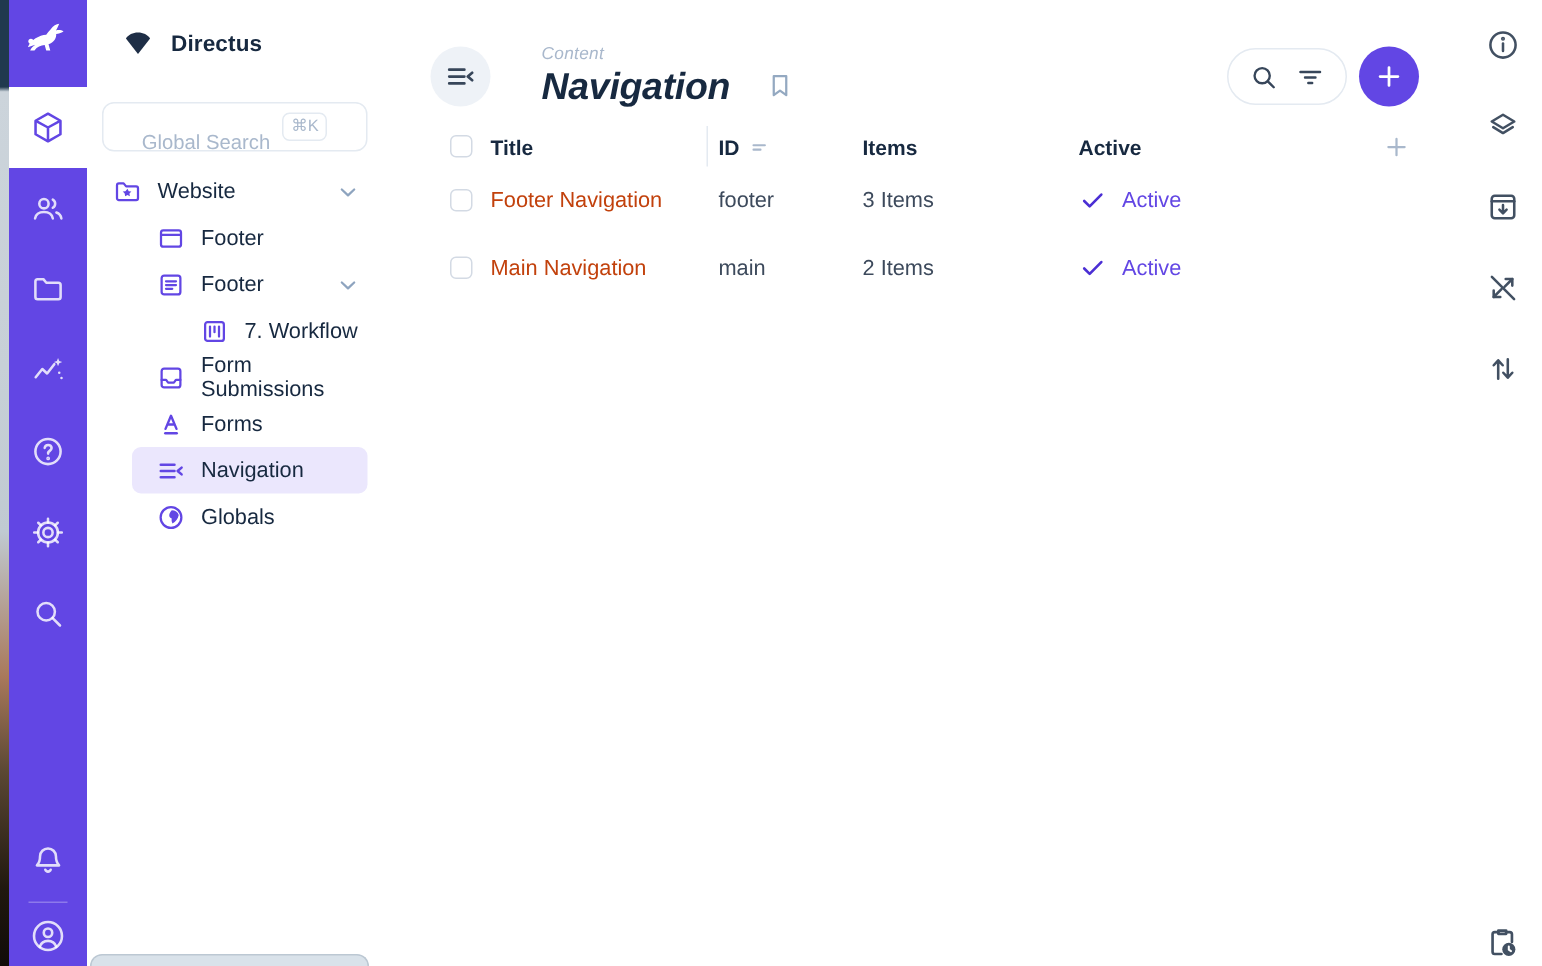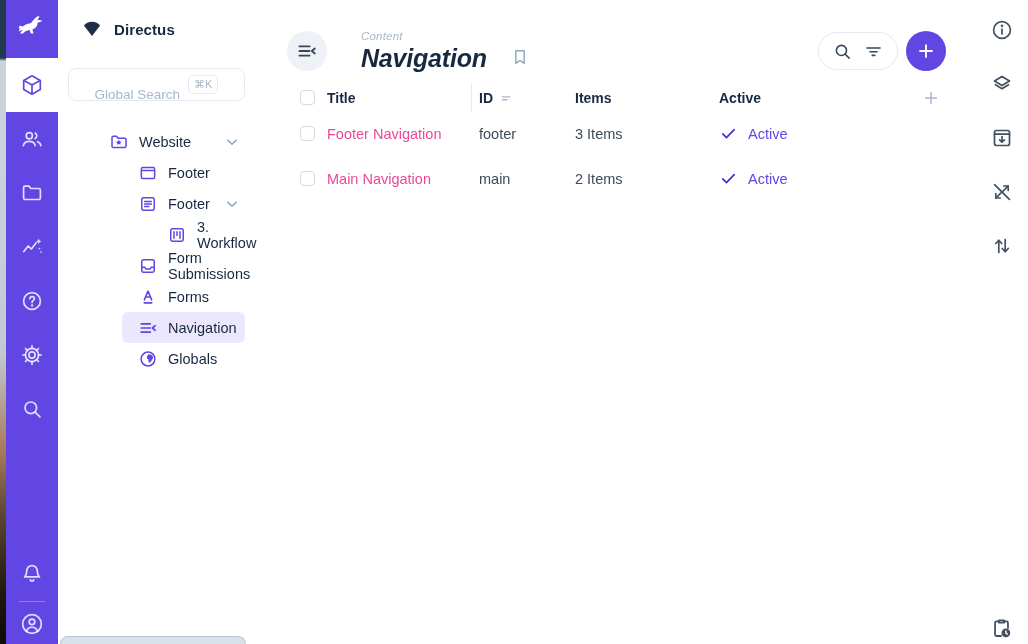--- a/index.html
+++ b/index.html
@@ -48,21 +48,21 @@
   .project-name { font-size:15px; font-weight:600; color:#172940; letter-spacing:.1px; }
   .global-search {
     margin:10px 40px 0 10px; height:33px; border:1px solid #e4eaf1; border-radius:8px;
     display:flex; align-items:center; justify-content:center; gap:8px; cursor:text;
   }
   .gs-placeholder { color:#a9b8cc; font-size:13.5px;margin-top:20px; }
   .gs-kbd {
     font-size:11px; color:#a9b8cc; border:1px solid #e4eaf1; border-radius:5px;
     padding:1.5px 5px; line-height:1.2;
   }
-  .tree { margin-top:25px;padding-left:34px; }
+  .tree { margin-top:11px; }
   .tree-row {
     height:31px; display:flex; align-items:center; gap:10px;
     color:#172940; font-size:14.5px; font-weight:500; cursor:pointer;
     padding-right:44px;
   }
   .tree-row .t-icon { color:#6246e4; display:flex; flex:0 0 20px; }
   .tree-row.lvl0 { padding-left:17px; }
   .tree-row.lvl1 { padding-left:46px; }
   .tree-row.lvl2 { padding-left:75px; }
   .tree-row.selected {
@@ -103,21 +103,21 @@
   .col-check { flex:0 0 42px; padding-left:15px; display:flex; }
   .checkbox {
     width:15px; height:15px; border:1.5px solid #d3dae4; border-radius:4px; background:#fff; cursor:pointer;
   }
   .col-title { flex:0 0 148px; }
   .col-id { flex:0 0 100px; padding-left:4px; display:flex; align-items:center; gap:7px; }
   .col-items { flex:0 0 144px; }
   .col-active { flex:1 1 auto; display:flex; align-items:center; gap:10px; }
   .th { font-size:14px; font-weight:700; color:#172940; cursor:pointer; }
   .td { font-size:14.5px; color:#3d4a5c; }
-  .td.primary { color:#ec4899; }
+  .td.primary { color:#c2410c; }
   .id-divider { position:absolute; left:186px; top:0; width:1px; height:27px; background:#e4eaf1; }
   .sort-icon { color:#a9b8cc; display:flex; cursor:pointer; }
   .status-active { color:#6246e4; font-size:14.5px; }
   .check-icon { color:#4b2fd4; display:flex; }
   .col-add { margin-left:auto; padding-right:34px; color:#a9b8cc; display:flex; cursor:pointer; }
 
   
   .right-rail {
     width:53px; flex:0 0 53px; position:relative; display:flex; flex-direction:column;
     align-items:center; padding-top:18px; gap:30px; color:#425062;
@@ -290,21 +290,21 @@
         </span>
       </div>
 
       <div class="tree-row lvl2">
         <span class="t-icon">
           <svg width="20" height="20" viewBox="0 0 24 24" fill="none" stroke="currentColor" stroke-width="1.8" stroke-linecap="round" stroke-linejoin="round">
             <rect x="4.5" y="4.5" width="15" height="15" rx="2"></rect>
             <path d="M8.4 8v8 M12 8v4.5 M15.6 8v8"></path>
           </svg>
         </span>
-        <span>3. Workflow</span>
+        <span>7. Workflow</span>
       </div>
 
       <div class="tree-row lvl1">
         <span class="t-icon">
           <svg width="20" height="20" viewBox="0 0 24 24" fill="none" stroke="currentColor" stroke-width="1.8" stroke-linecap="round" stroke-linejoin="round">
             <rect x="4.5" y="4.5" width="15" height="15" rx="2"></rect>
             <path d="M4.5 13.5h3.6l1.6 2.2h4.6l1.6-2.2h3.6"></path>
           </svg>
         </span>
         <span>Form Submissions</span>

